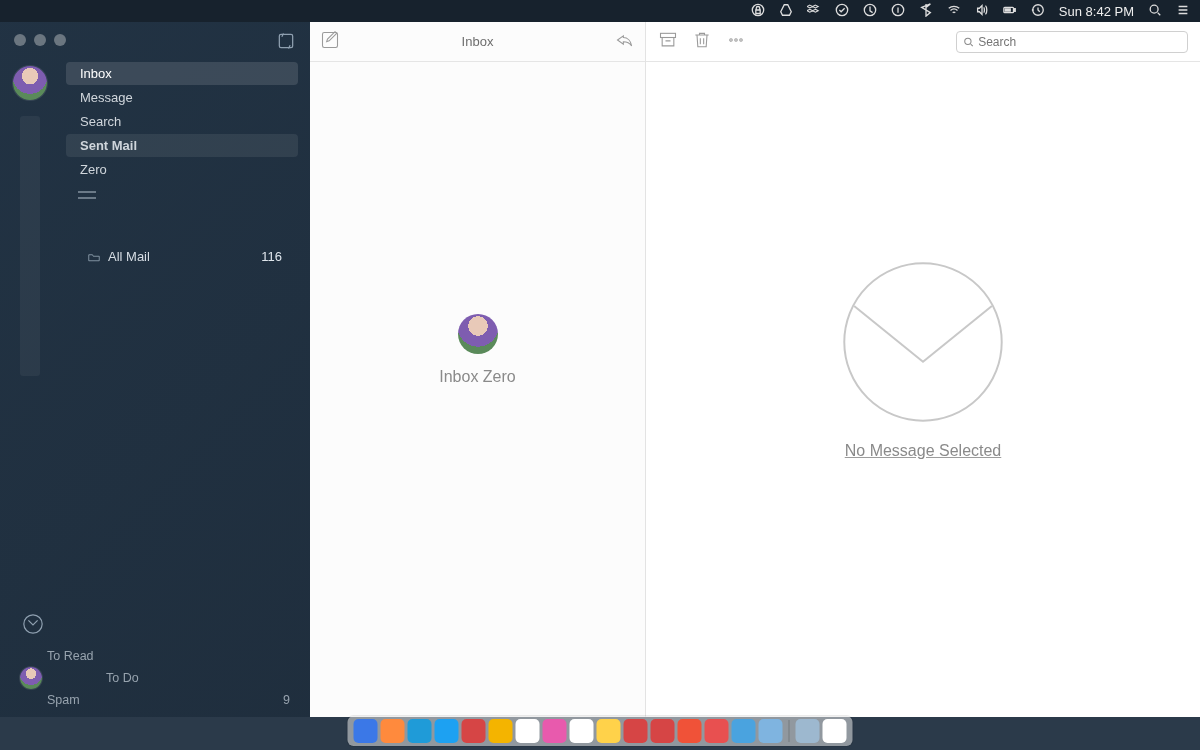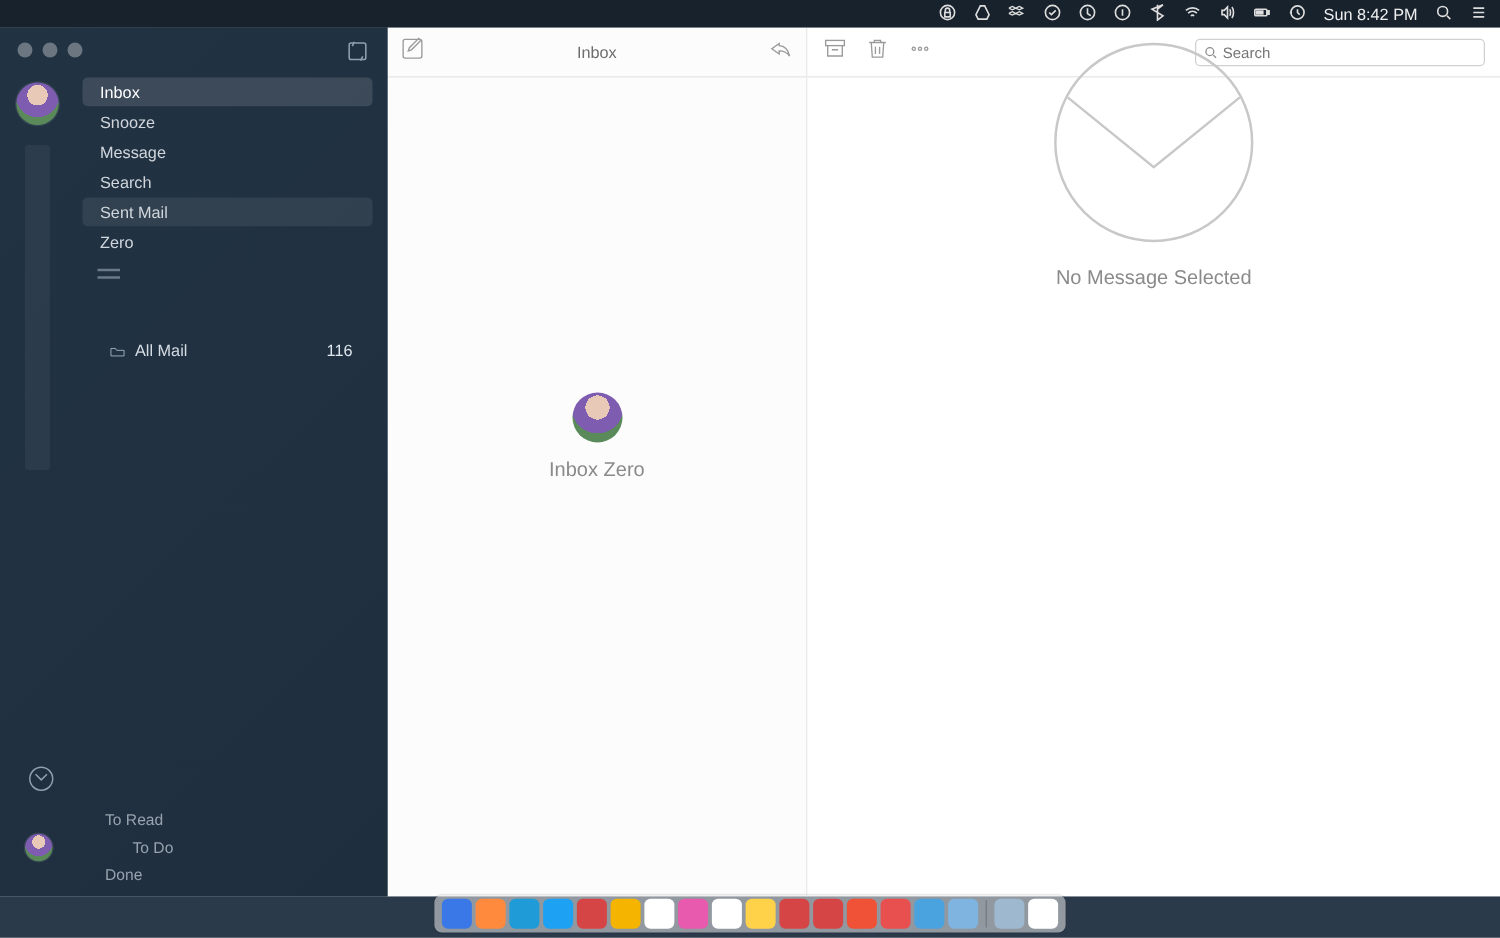--- a/index.html
+++ b/index.html
@@ -37,51 +37,51 @@
   .rail { width:60px; display:flex; flex-direction:column; align-items:center; padding-top:10px; gap:10px; }
   .avatar { width:34px; height:34px; border-radius:50%; background: radial-gradient(circle at 50% 30%, #e8c9b8 0 28%, #7e5db0 28% 60%, #5a8a5a 60% 100%); box-shadow:0 0 0 1px rgba(255,255,255,0.1); }
   .avatar.sm { width:22px; height:22px; }
   .rail-strip { width:20px; flex:0 0 260px; background:rgba(255,255,255,0.05); border-radius:3px; margin-top:6px; }
   .folders { flex:1; padding:6px 6px 0 0; }
   .folder {
     padding:4px 10px 4px 14px; font-size:13px; border-radius:4px; margin:0 6px 1px 6px;
     display:flex; align-items:center; justify-content:space-between; cursor:default;
   }
   .folder.selected { background:rgba(255,255,255,0.12); color:#fff; }
-  .folder.hover { background:rgba(255,255,255,0.08); }
+  .folder.hover { background:rgba(255,255,255,0.08);font-weight:bold; }
   .divider-stub { margin:10px 0 8px 18px; width:18px; height:2px; border-top:2px solid #6b7a88; border-bottom:2px solid #6b7a88; padding:2px 0; }
   .allmail-row { display:flex; align-items:center; gap:8px; padding:6px 14px 6px 28px; font-size:13px; color:#d6dde4;margin-top:44px; }
   .allmail-row .count { margin-left:auto; padding-right:8px; color:#dfe6ec; }
   .allmail-row svg { width:12px; height:10px; stroke:#9fb0bf; fill:none; }
   .sb-bottom { padding:0 0 8px 0; }
   .sb-bottom .clockicon { margin:0 0 8px 22px; }
   .sb-bottom .clockicon svg { width:22px;height:22px; stroke:#8fa0b0; fill:none; stroke-width:1.3; }
   .smart-row { display:flex; align-items:center; gap:12px; padding:2px 14px 2px 20px; font-size:12.5px; color:#97a3ae; }
   .smart-row .count { margin-left:auto; padding-right:6px; }
   .smart-row .avatar.sm { flex:0 0 auto; }
-  .smart-row.noavatar { padding-left:84px; }
+  .smart-row.noavatar { padding-left:47px; }
   
   .listpane { width:336px; height:100%; border-right:1px solid #e3e3e3; display:flex; flex-direction:column; background:#fcfcfc; }
   .list-toolbar { height:40px; border-bottom:1px solid #e5e5e5; display:flex; align-items:center; padding:0 10px; gap:10px; }
   .list-toolbar .title { flex:1; text-align:center; font-size:13px; color:#6d6d6d; }
   .icon-btn svg { width:20px; height:20px; stroke:#9a9a9a; fill:none; stroke-width:1.3; }
   .list-empty { flex:1; display:flex; flex-direction:column; align-items:center; justify-content:center; gap:14px; color:#9a9a9a; transform:translateY(-40px); }
   .list-empty .avatar { width:40px; height:40px; }
   .list-empty .txt { font-size:16px; color:#8a8a8a; }
   
   .readpane { flex:1; height:100%; display:flex; flex-direction:column; background:#fff; }
   .read-toolbar { height:40px; border-bottom:1px solid #e5e5e5; display:flex; align-items:center; padding:0 12px; gap:14px; }
   .read-toolbar .spacer { flex:1; }
   .search {
     width:232px; height:22px; border:1px solid #d0d0d0; border-radius:4px;
     display:flex; align-items:center; padding:0 6px; gap:4px; background:#fff;
   }
   .search input { border:none; outline:none; font-size:12px; width:100%; color:#555; background:transparent; }
   .search svg { width:12px; height:12px; stroke:#8a8a8a; fill:none; stroke-width:1.5; }
-  .read-empty { flex:1; display:flex; flex-direction:column; align-items:center; gap:18px; color:#9c9c9c; transform:translateY(-30px); }
+  .read-empty { flex:1; display:flex; flex-direction:column; align-items:center; justify-content:center; gap:18px; color:#9c9c9c; transform:translateY(-30px);text-decoration:underline; }
   .read-empty .big { width:164px; height:164px; }
   .read-empty .big svg { width:164px; height:164px; stroke:#c8c8c8; fill:none; stroke-width:1.2; }
   .read-empty .txt { font-size:16px; color:#8a8a8a; }
   
   .dock {
     position:absolute; bottom:4px; left:50%; transform:translateX(-50%);
     height:30px; background:rgba(230,230,230,0.55); border-radius:6px;
     display:flex; align-items:center; padding:2px 6px; gap:3px;
     box-shadow:0 0 0 1px rgba(0,0,0,0.08);
   }
@@ -159,23 +159,20 @@
         </svg>
     </div>
     <div class="sb-body">
       <div class="rail">
         <div class="avatar"></div>
         <div class="rail-strip"></div>
       </div>
       <div class="folders">
         <div class="folder selected">
             <span>Inbox</span>
-          </div>
-        <div class="folder">
-            <span>Snooze</span>
           </div>
         <div class="folder">
             <span>Message</span>
           </div>
         <div class="folder">
             <span>Search</span>
           </div>
         <div class="folder hover">
             <span>Sent Mail</span>
           </div>
@@ -201,22 +198,23 @@
       </div>
       <div class="smart-row noavatar">
           <span>To Read</span>
         </div>
       <div class="smart-row">
         <div class="avatar sm"></div>
         <span style="width:40px"></span>
         <span>To Do</span>
       </div>
       <div class="smart-row noavatar">
-          <span>Done</span>
-        </div>
+        <span>Spam</span>
+        <span class="count">9</span>
+      </div>
     </div>
   </div>
 
   <div class="listpane">
     <div class="list-toolbar">
       <span class="icon-btn">
         <svg viewBox="0 0 24 24">
             <rect x="3" y="3" width="18" height="18" rx="2"></rect>
             <path d="M20 4l-9 9-3 1 1-3 9-9z"></path>
           </svg>

